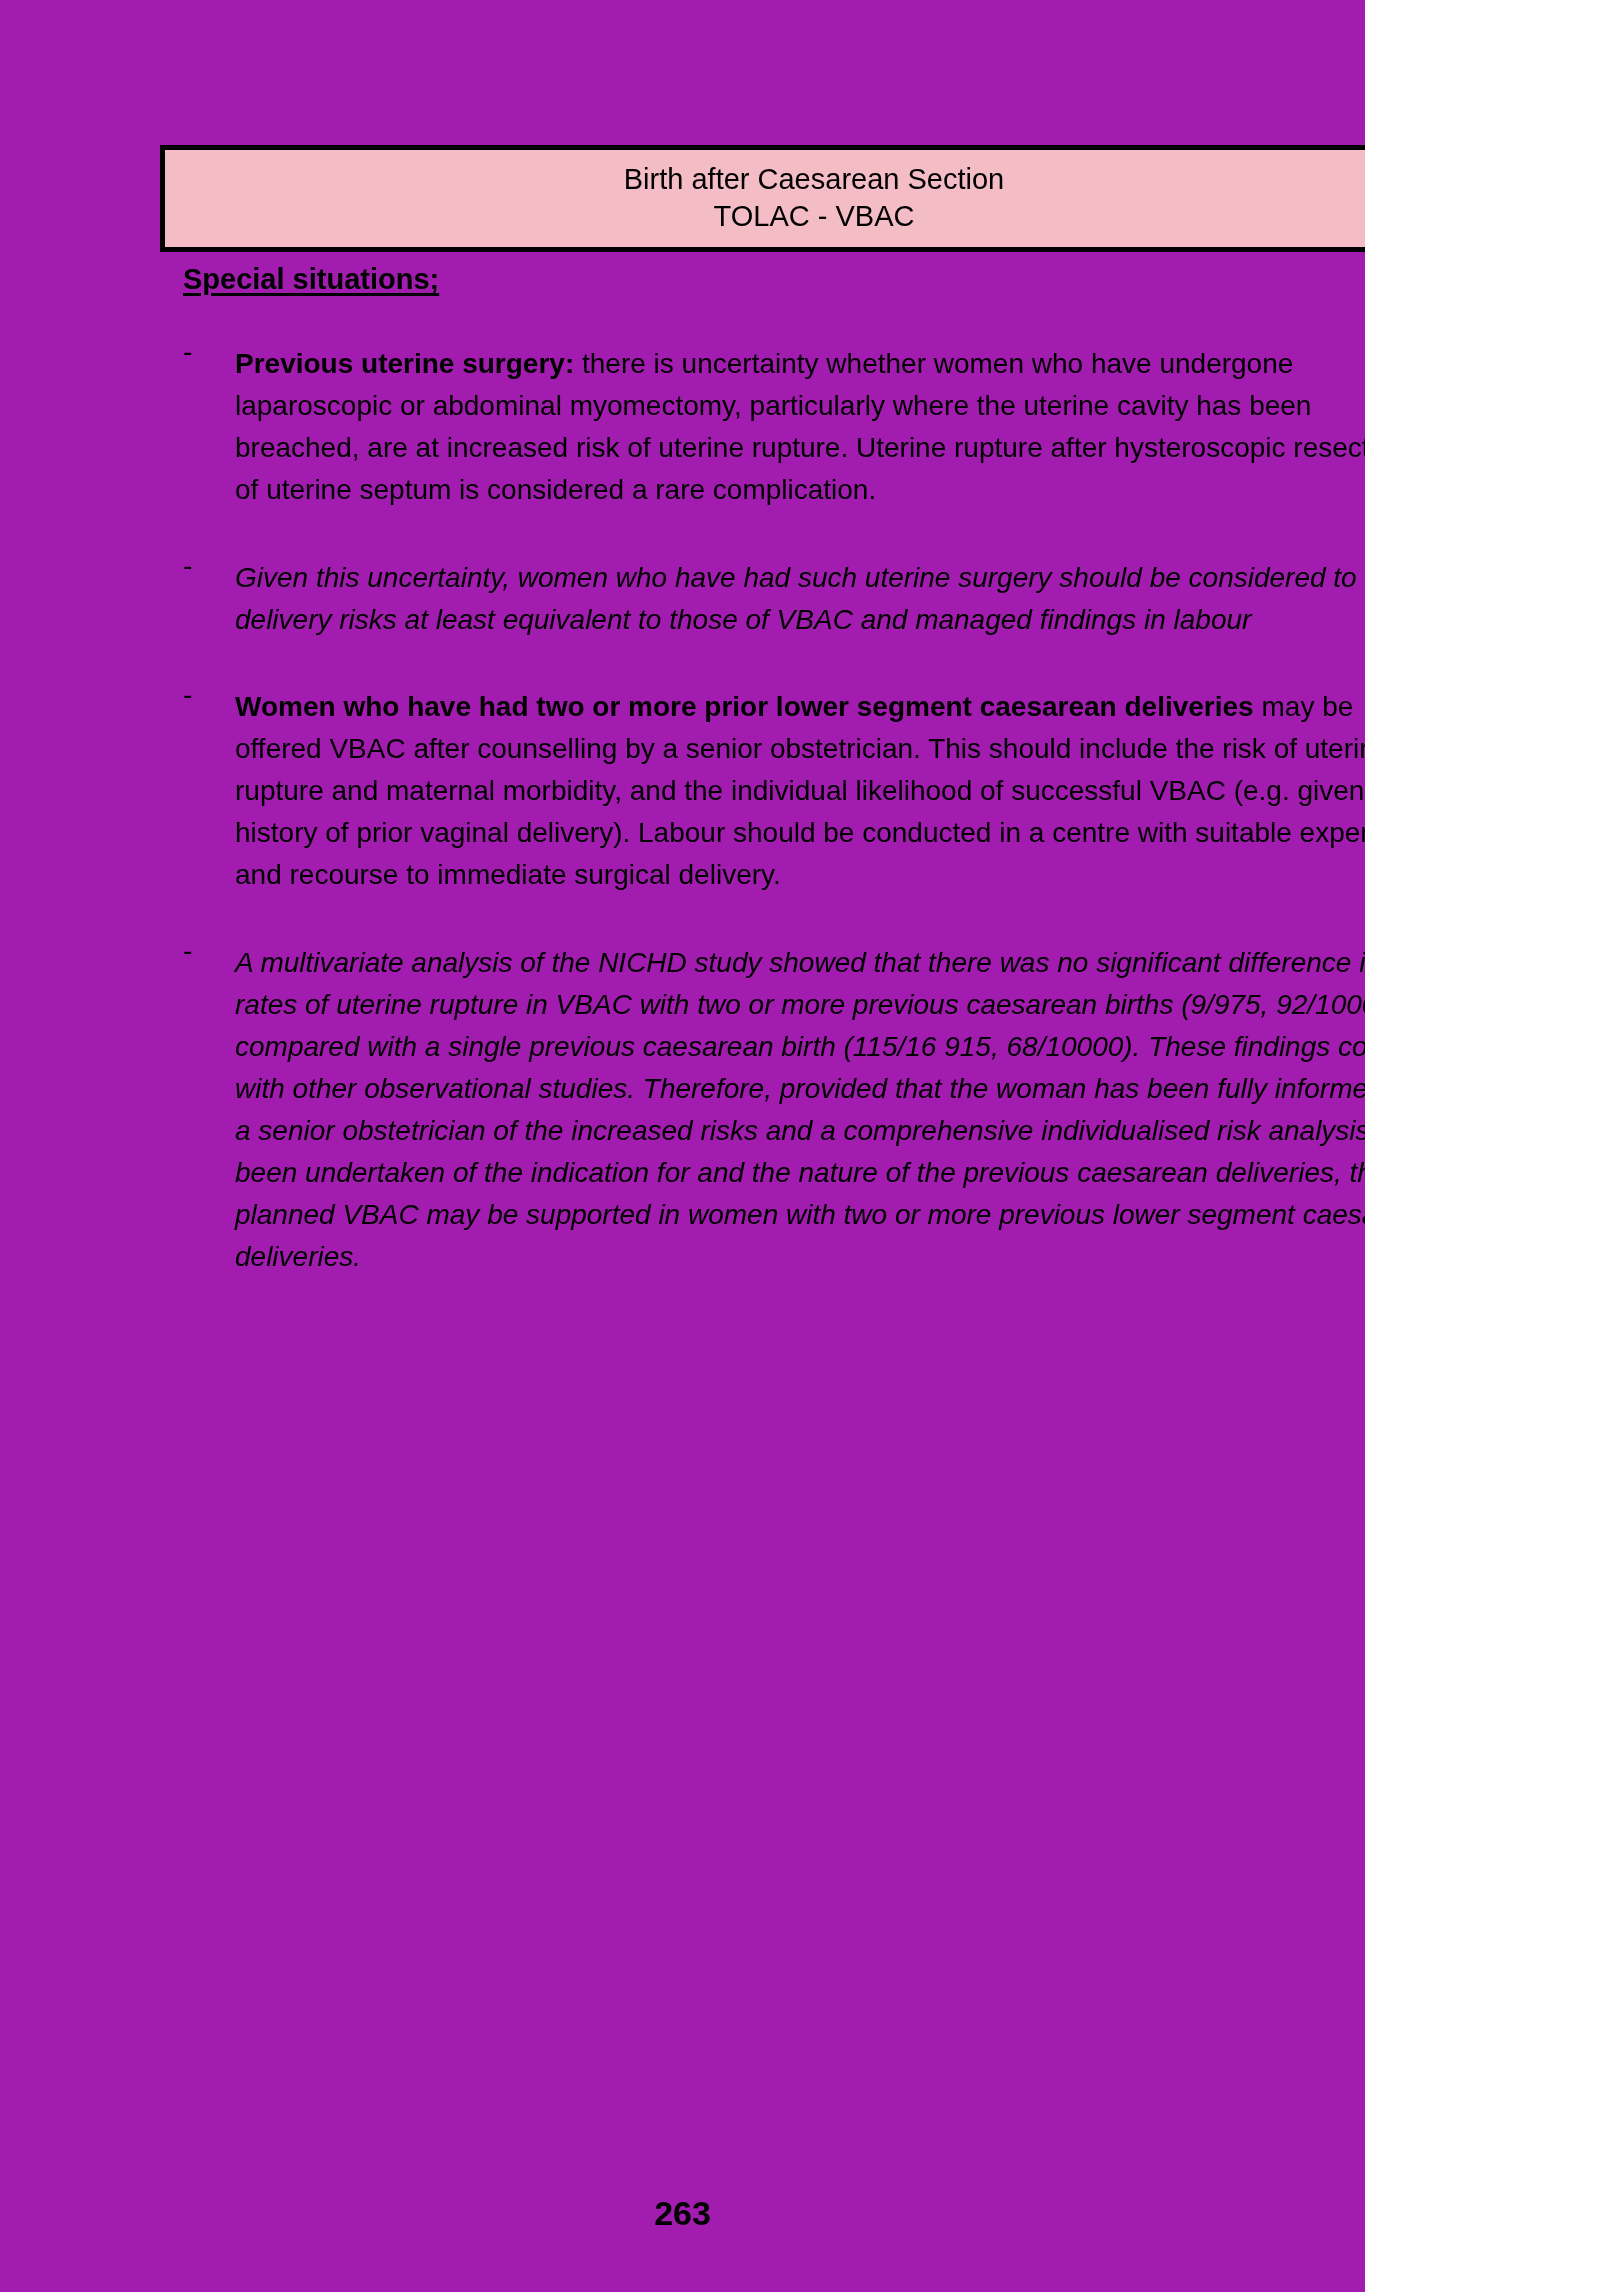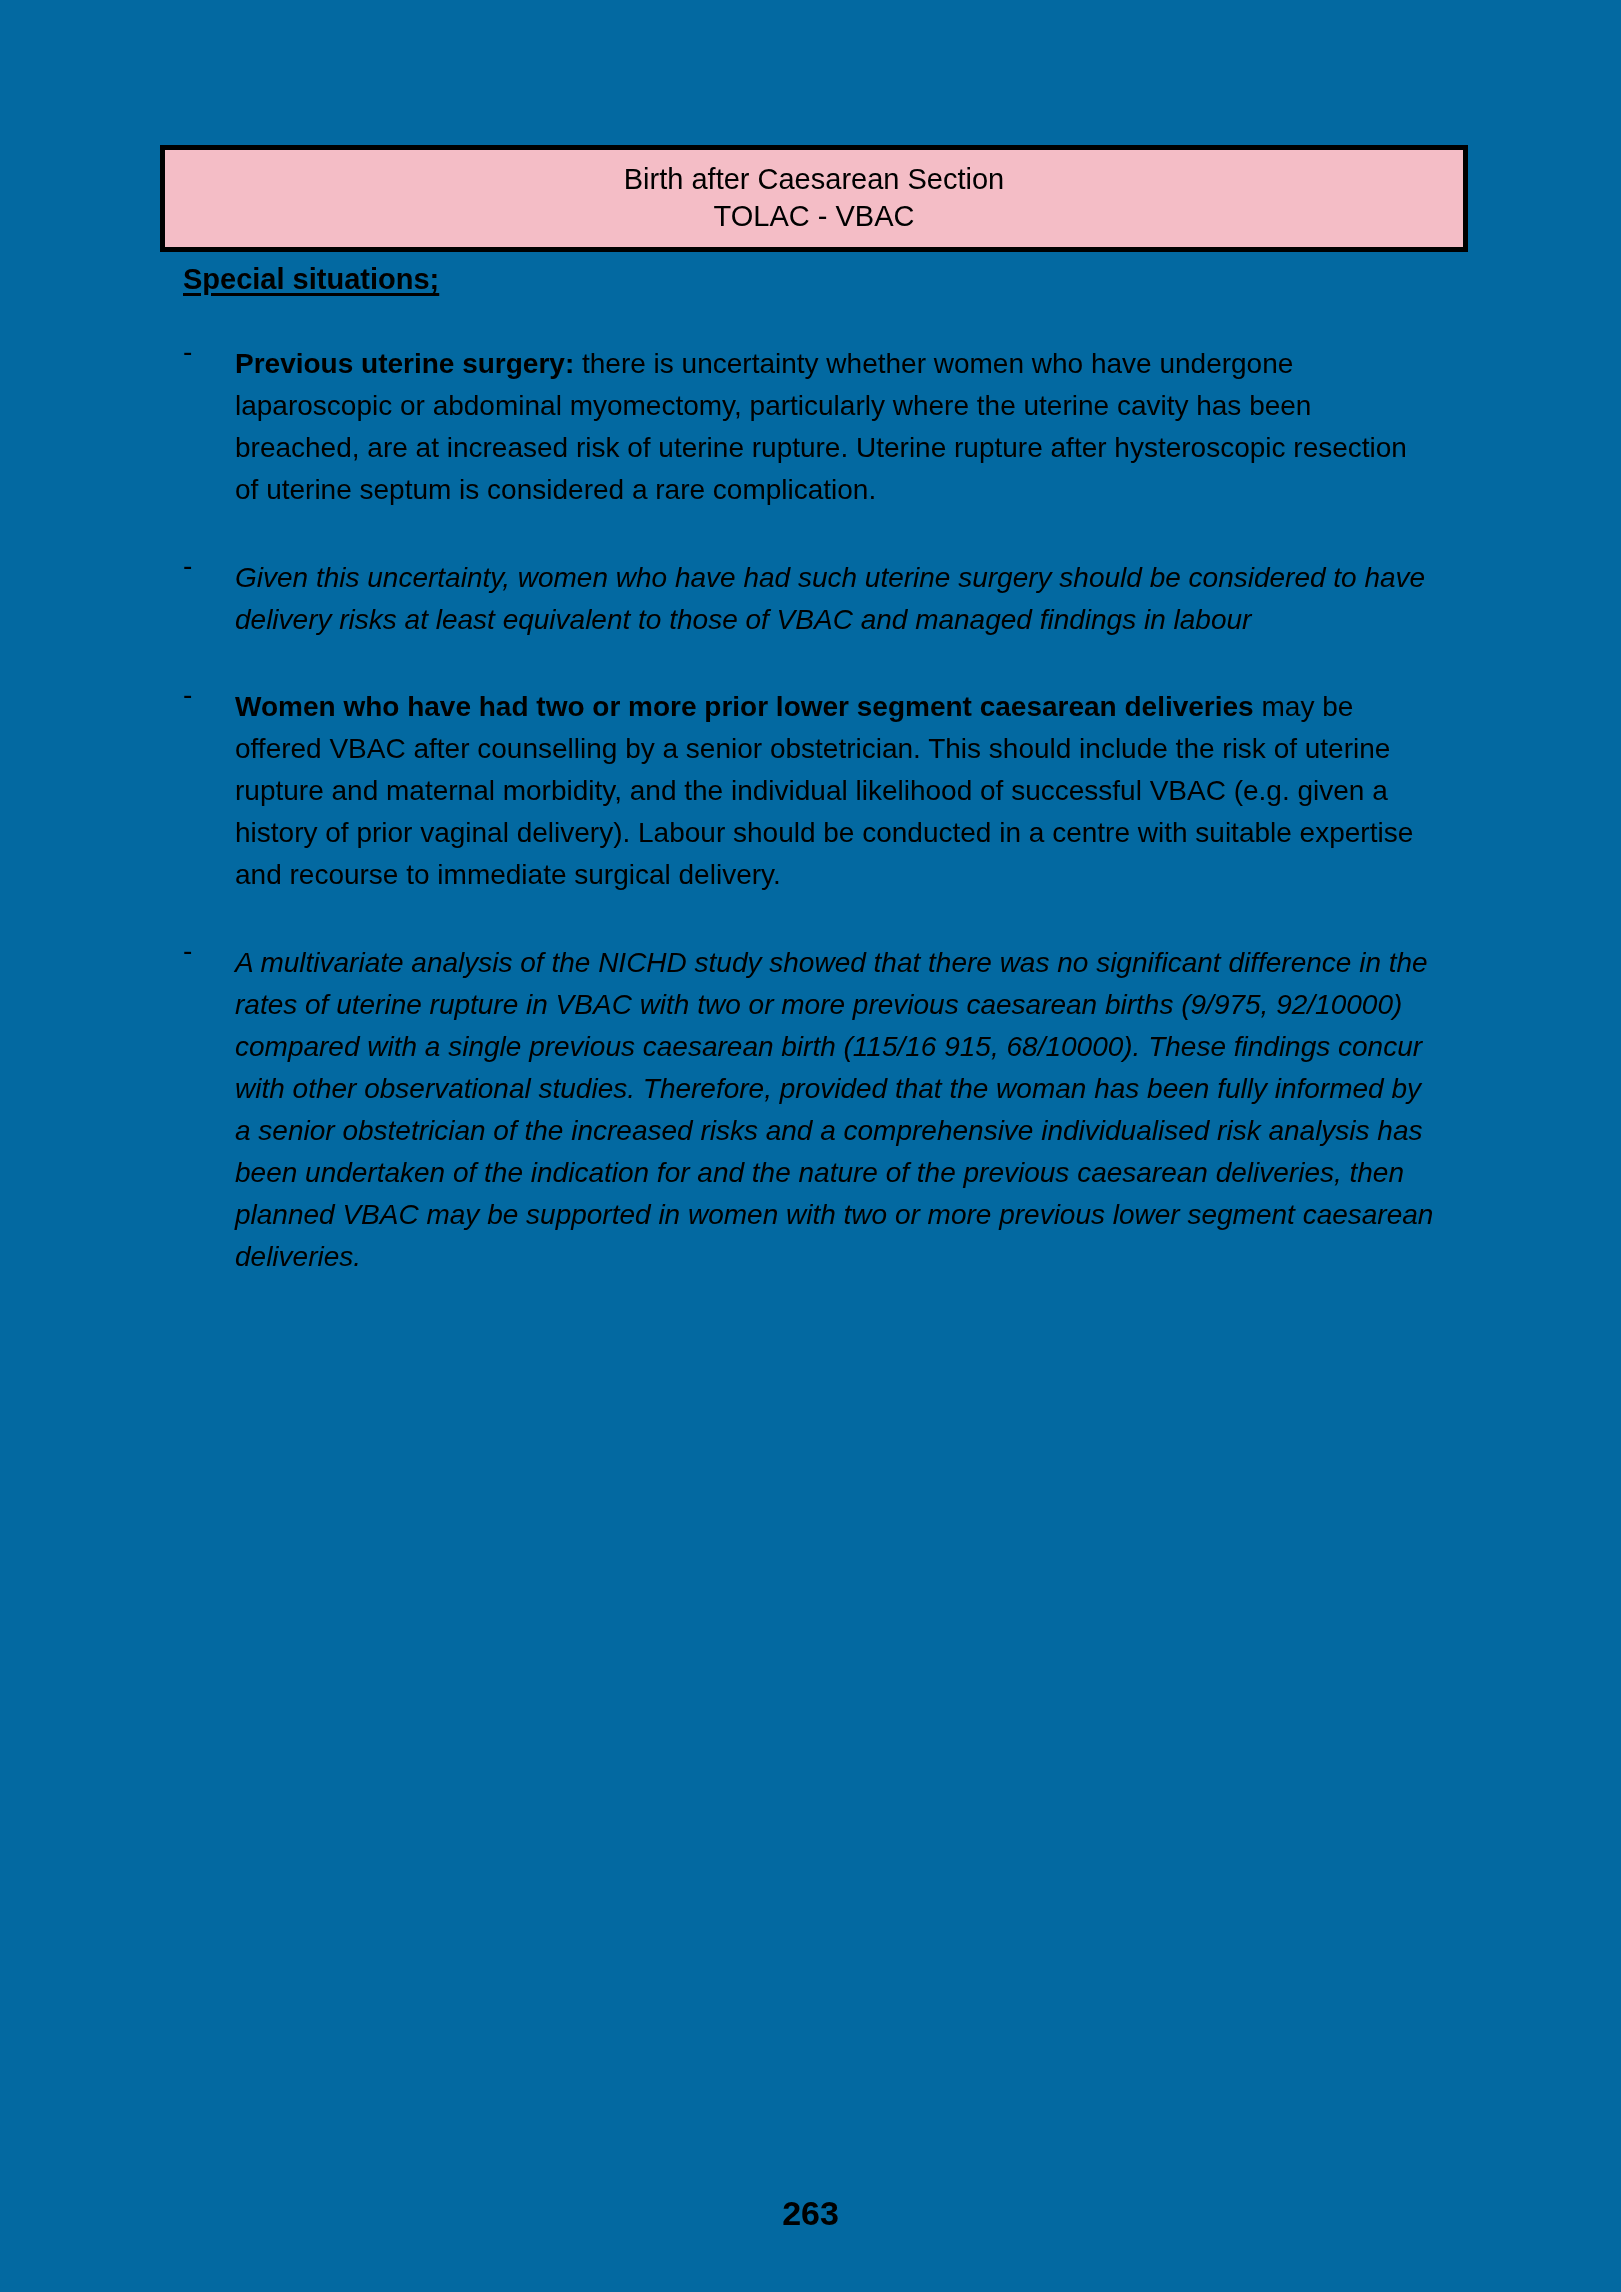--- a/index.html
+++ b/index.html
@@ -2,23 +2,23 @@
 <html><head>
 <meta charset="utf-8">
 <style>
   html, body {
     margin: 0;
     padding: 0;
     background: #ffffff;
   }
   .page {
     position: relative;
-    width: 1621px;
+    width: 1365px;
     height: 2293px;
-    background: #0369a1;
+    background: #a21caf;
     font-family: "Liberation Sans", sans-serif;
     color: #000000;
     overflow: hidden;
   }
   .title-box {
     position: absolute;
     left: 160px;
     top: 145px;
     width: 1308px;
     box-sizing: border-box;

